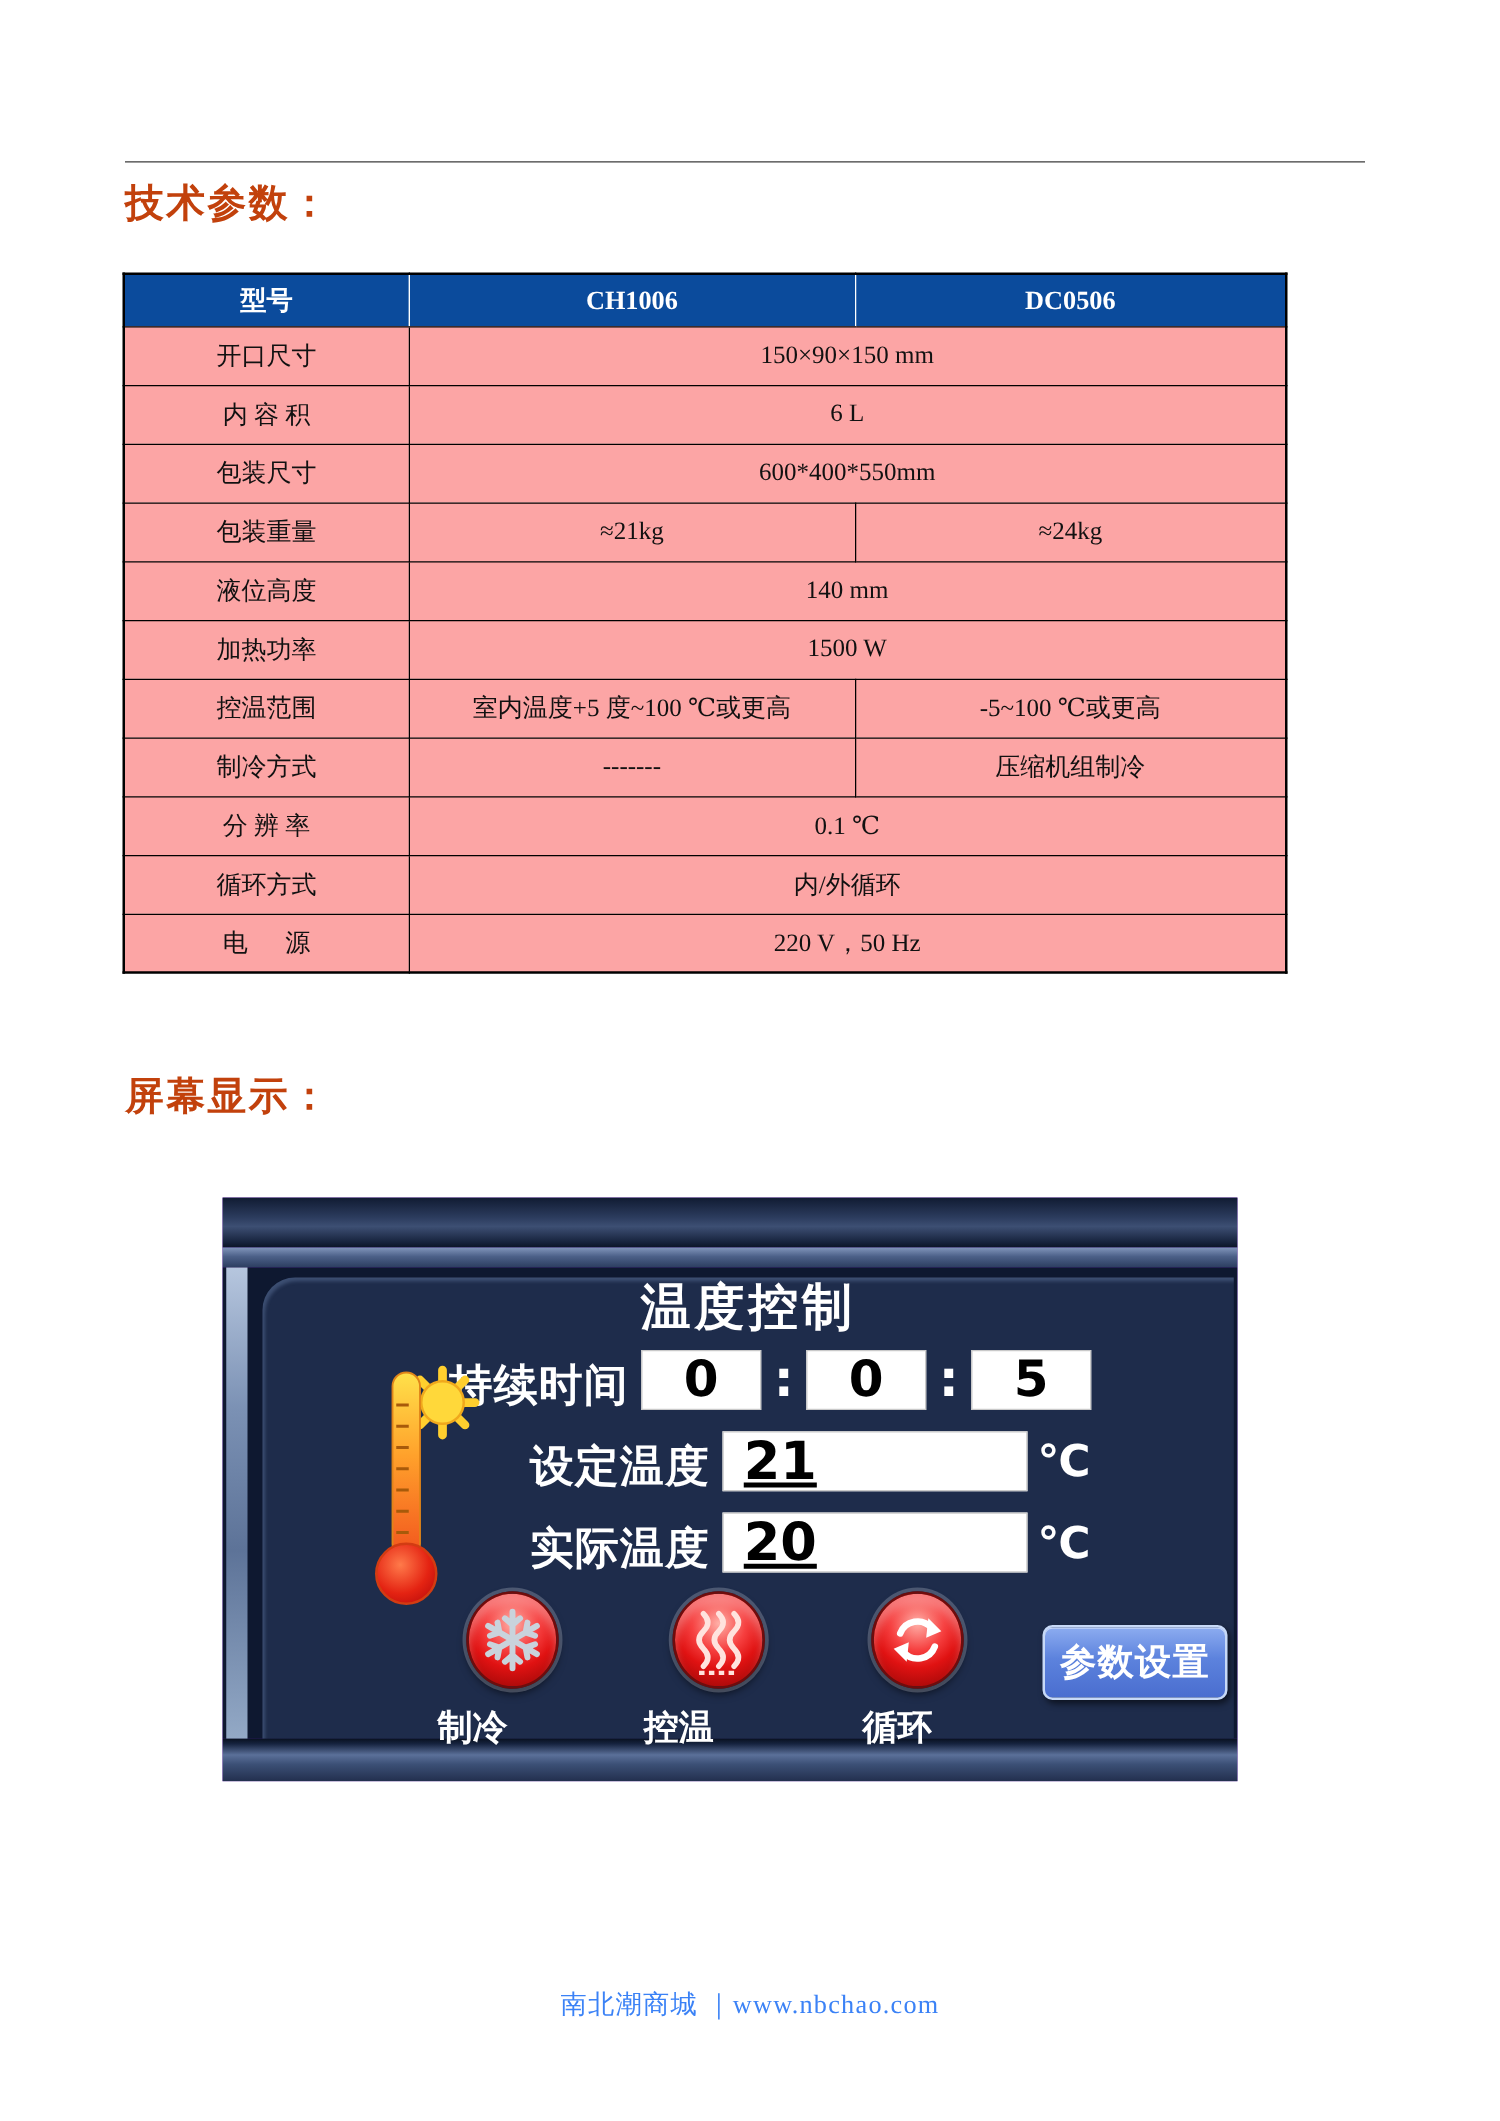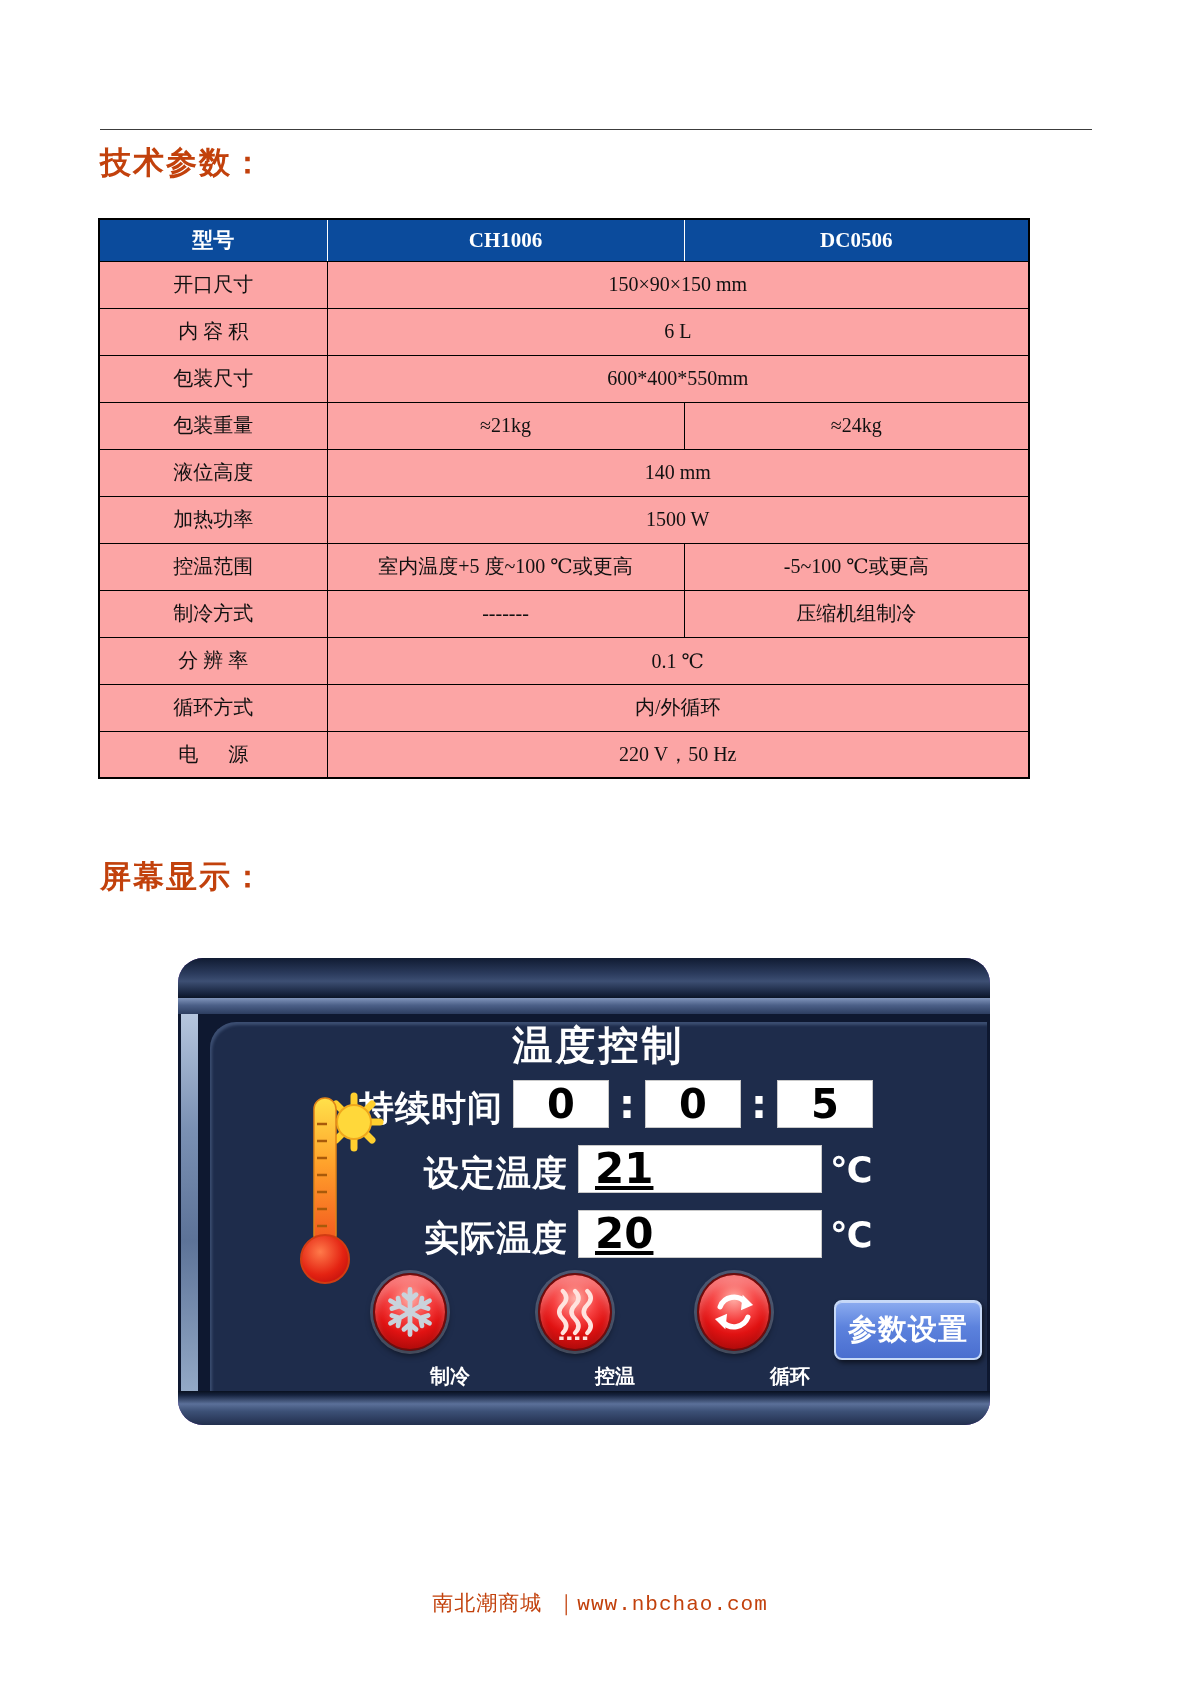--- a/index.html
+++ b/index.html
@@ -30,21 +30,20 @@
     border:1px solid #000; height:47px; text-align:center;
     font-size:20px; color:#111; background:#fca5a5;
   }
   td.lbl { white-space:pre; }
 
   
   .screen {
     position:absolute; left:178px; top:958px; width:812px; height:467px;
     background:#4c1d95; overflow:hidden;
     font-family:"DejaVu Sans","Liberation Sans",sans-serif;
-    border-radius:25px;
   }
   .s-top   { position:absolute; left:0; top:0; width:100%; height:40px;
              background:linear-gradient(180deg,#101b32 0%,#2c3c5e 40%,#3d4f73 58%,#16223c 90%,#0b1426 100%); }
   .s-band  { position:absolute; left:0; top:40px; width:100%; height:16px;
              background:linear-gradient(180deg,#8195bb 0%,#4c6088 45%,#2c3d60 100%); }
   .s-main  { position:absolute; left:0; top:56px; width:100%; height:377px; background:#0e1830; }
   .s-strip { position:absolute; left:3px; top:0; bottom:0; width:17px;
              background:linear-gradient(180deg,#b6c6de 0%,#7b91b4 30%,#5d7398 60%,#93a9c6 100%); }
   .s-panel { position:absolute; left:32px; top:8px; right:3px; bottom:0;
              background:#1e2c4b; border-top-left-radius:26px;
@@ -75,35 +74,35 @@
   .therm { position:absolute; left:112px; top:124px; width:100px; height:205px; }
 
   .rbtn {
     position:absolute; top:315px; width:74px; height:78px; border-radius:50%;
     background:radial-gradient(circle at 50% 32%, #ffb0a8 0%, #f64040 35%, #e01212 58%, #8d0505 100%);
     border:2px solid #6e0d0d;
     box-shadow:0 0 0 3px rgba(220,225,235,.25), inset 0 8px 8px rgba(255,255,255,.35), 0 4px 7px rgba(0,0,0,.6);
     display:flex; align-items:center; justify-content:center; cursor:pointer;
   }
   .rb-cool { left:195px; } .rb-heat { left:360px; } .rb-cycle { left:519px; }
-  .rbtn-label { position:absolute; top:405px; width:120px; text-align:right;
-                color:#fff; font-size:20px; font-weight:bold; }
+  .rbtn-label { position:absolute; top:405px; width:120px; text-align:left;
+                color:#fff; font-size:28px; font-weight:bold; }
   .bl-cool { left:172px; } .bl-heat { left:337px; } .bl-cycle { left:512px; }
 
   .settings-btn {
     position:absolute; left:656px; top:342px; width:148px; height:60px;
     background:linear-gradient(180deg,#8cacf0 0%,#5c82dd 45%,#4a6ecf 100%);
     border:2px solid #c7d9f7; border-radius:8px;
     box-shadow:2px 3px 5px rgba(0,0,0,.55), inset 0 1px 0 rgba(255,255,255,.5);
     color:#fff; font-size:29px; font-weight:bold; letter-spacing:1px;
     display:flex; align-items:center; justify-content:center; cursor:pointer;
   }
 
   .footer { position:absolute; left:0; top:1589px; width:100%; text-align:center;
-            font-size:21px; color:#c2410c; letter-spacing:1px;font-family:Liberation Mono, monospace; }
+            font-size:21px; color:#3b82f6; letter-spacing:1px; }
 </style>
 </head>
 <body>
 
 <div class="page">
 
   <div class="top-rule"></div>
 
   <div class="sec-title t1">技术参数：</div>
 

